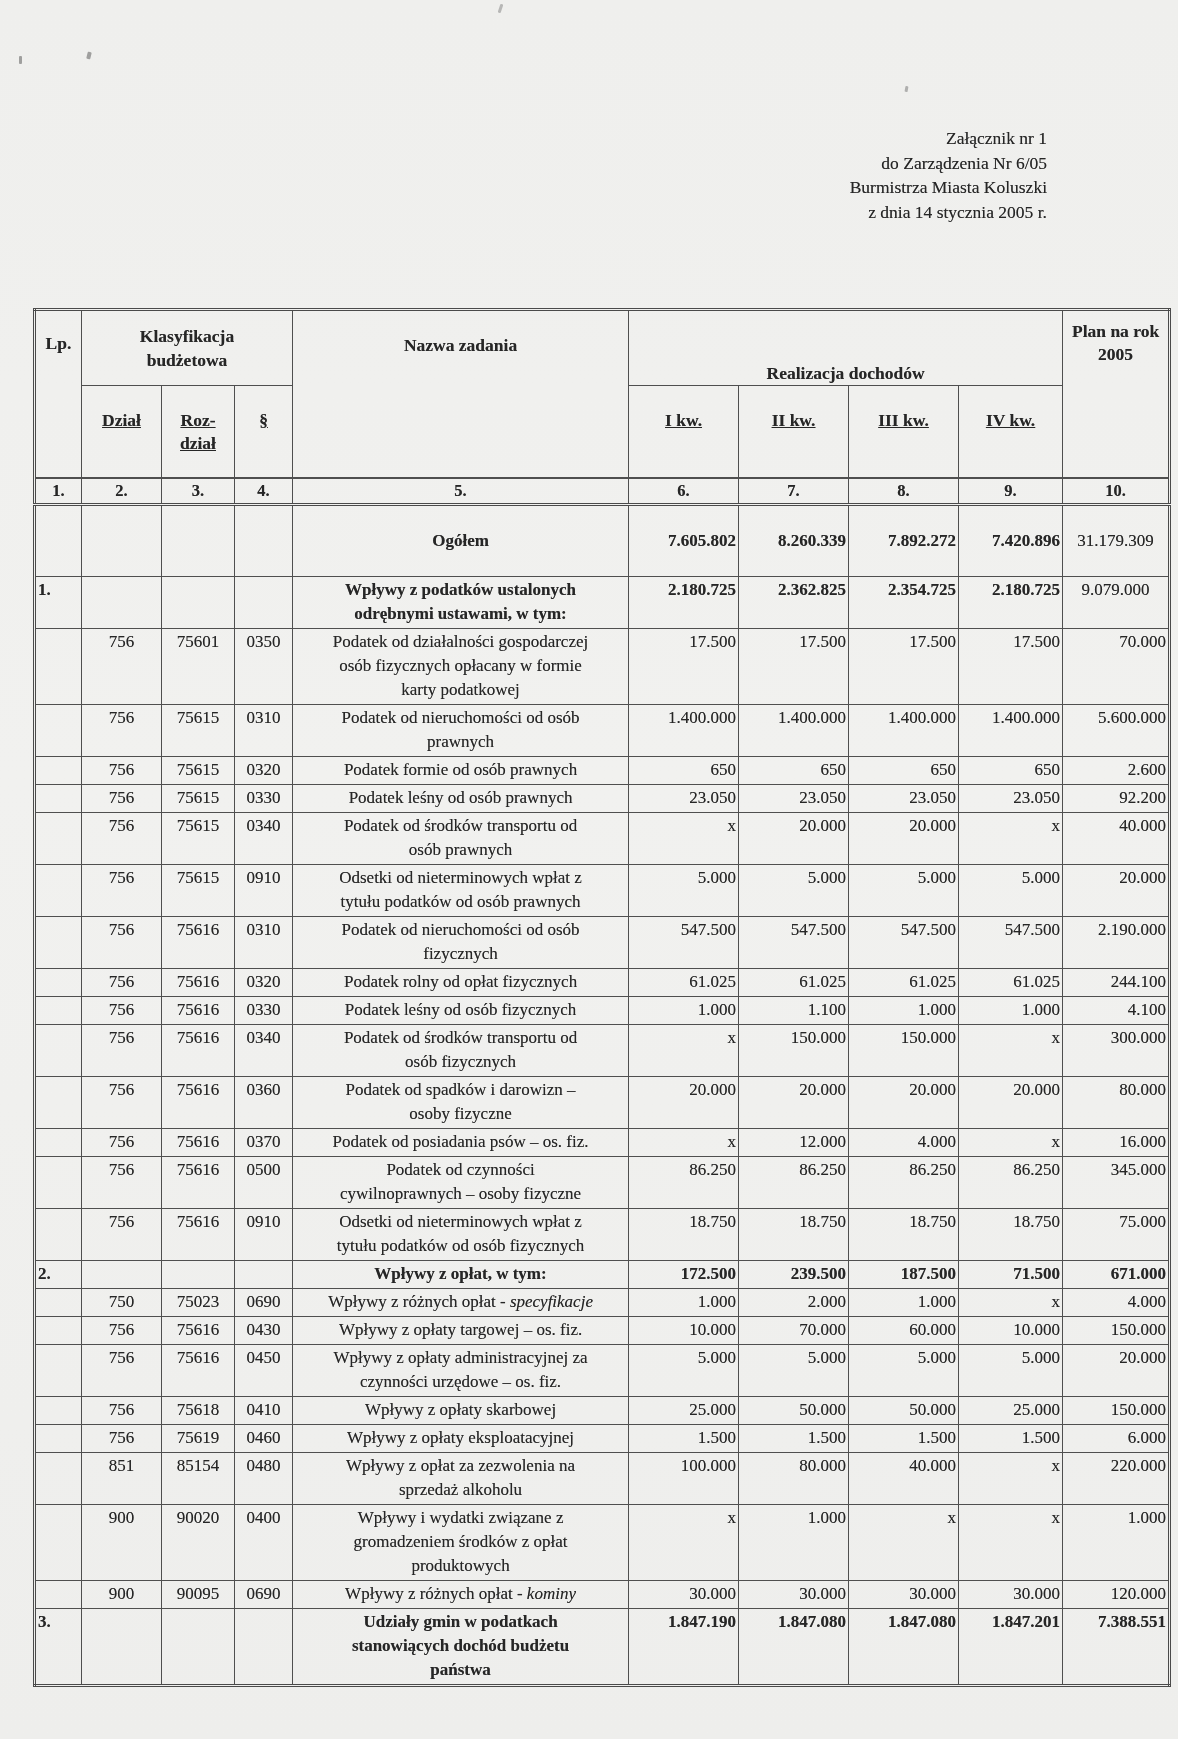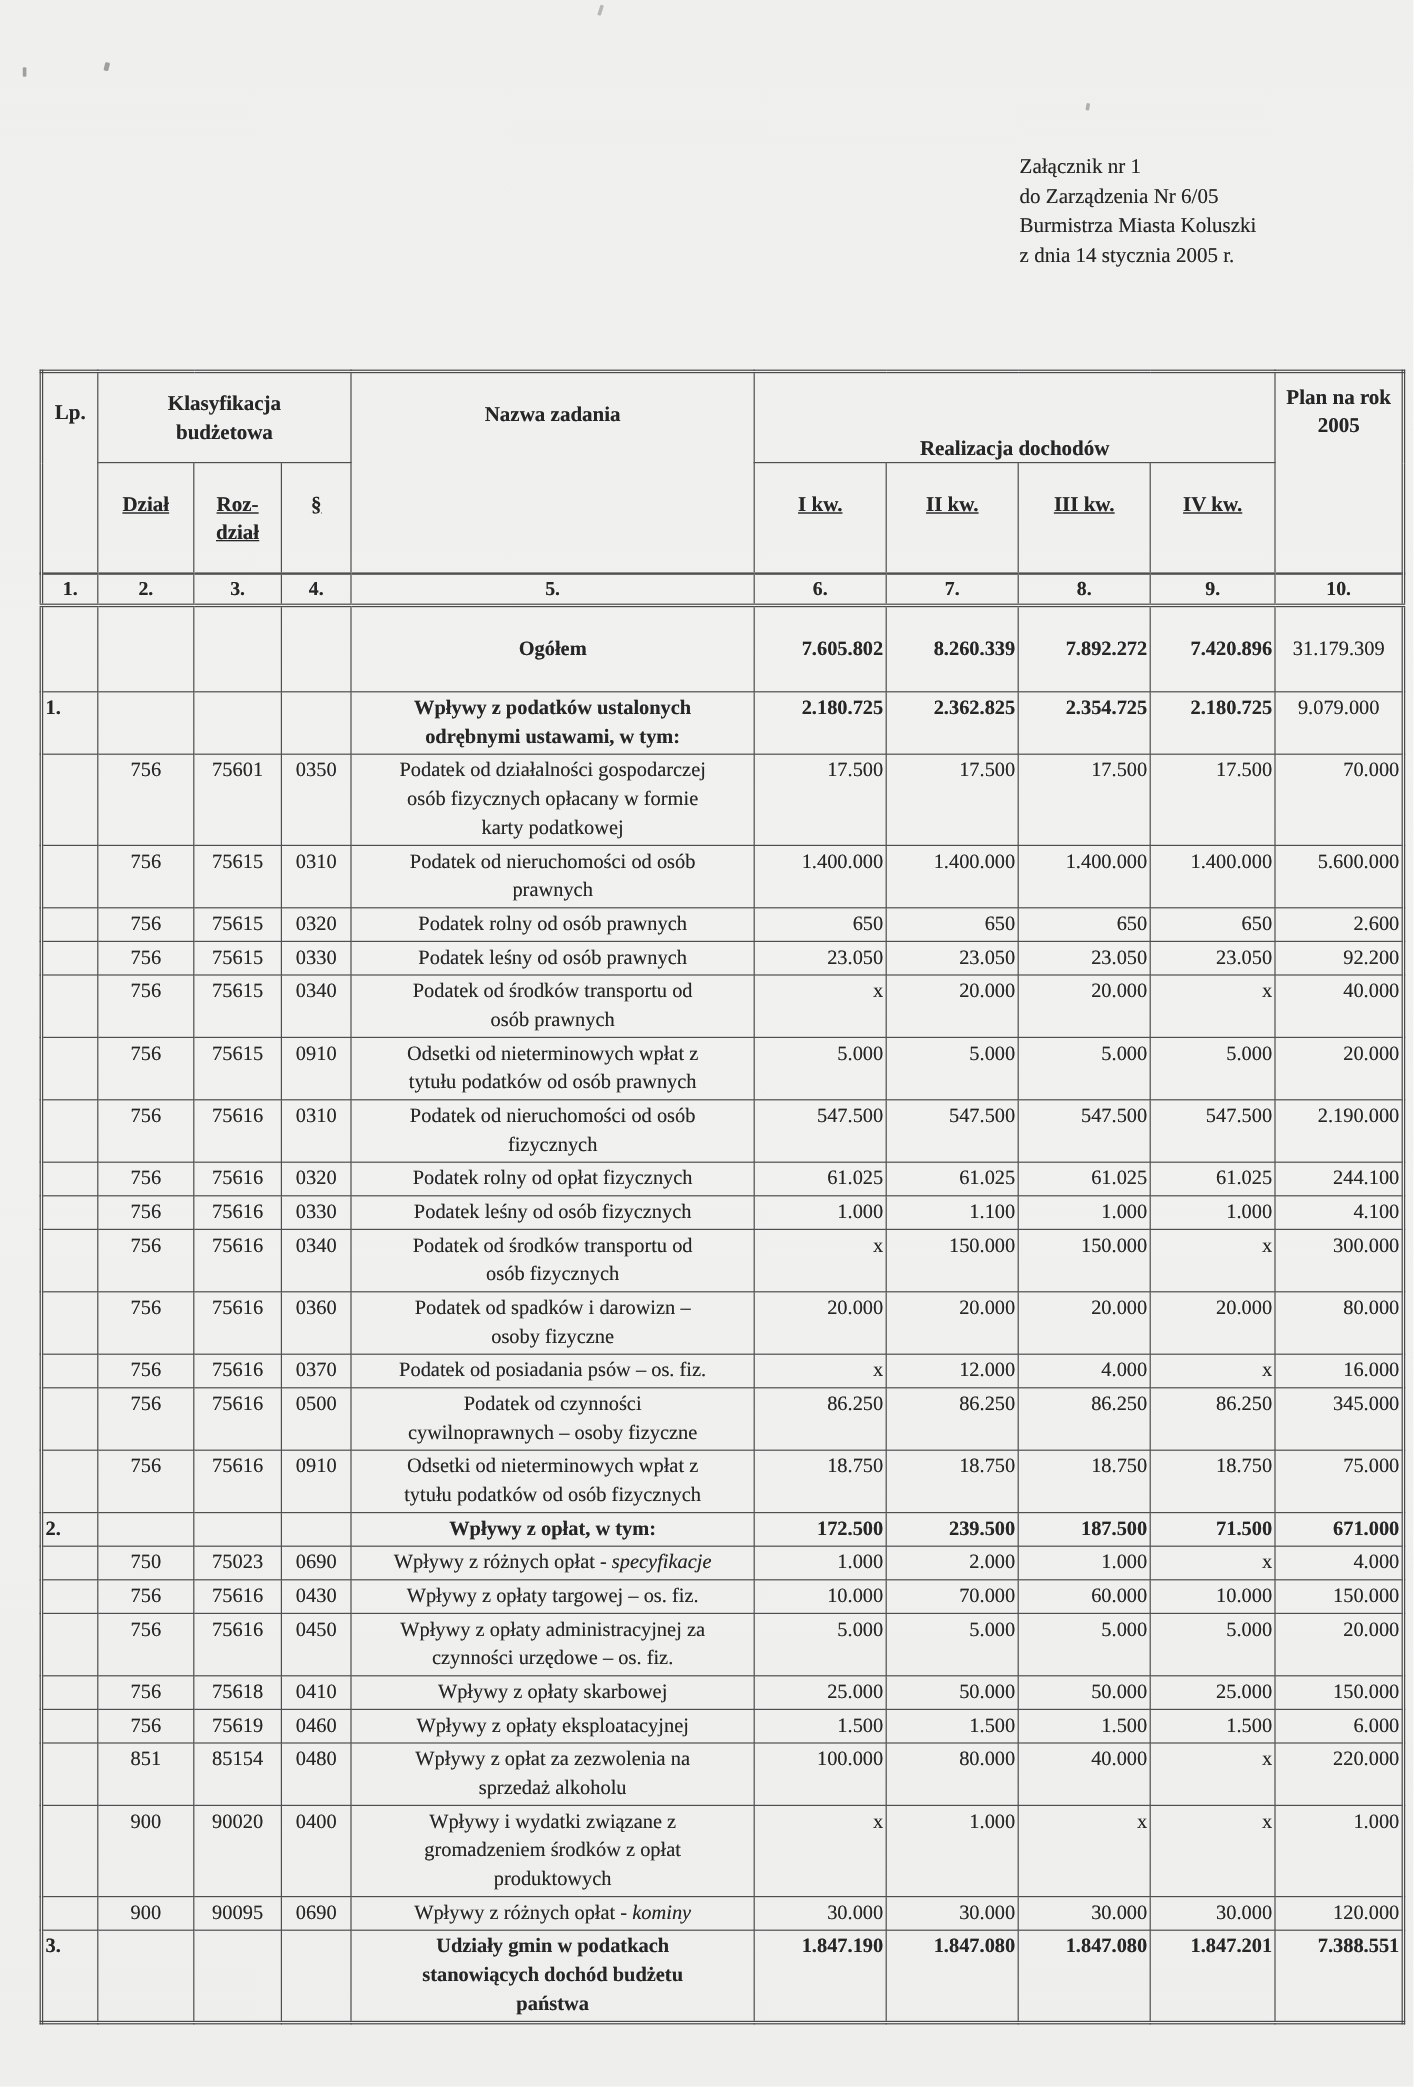--- a/index.html
+++ b/index.html
@@ -13,21 +13,21 @@
     text-shadow:0 0 .5px rgba(20,20,20,.45);
   }
   .artifact { position:absolute; background:#4f4f4f; opacity:.5; border-radius:1px; }
   .a1 { left:19px;  top:56px; width:3px; height:8px; }
   .a2 { left:87px;  top:52px; width:4px; height:7px; transform:rotate(14deg); }
   .a3 { left:499px; top:4px;  width:3px; height:9px; transform:rotate(18deg); opacity:.35; }
   .a4 { left:905px; top:86px; width:3px; height:6px; transform:rotate(10deg); opacity:.4; }
 
   .attachment {
     position:absolute; top:126px; right:131px;
-    text-align:left; font-size:17.5px; line-height:24.5px;
+    text-align:right; font-size:17.5px; line-height:24.5px;
   }
   .title {
     position:absolute; top:233px; left:0; width:1100px; margin:0;
     text-align:center; font-size:24px; font-weight:bold; letter-spacing:.2px;
   }
 
   table.budget {
     position:absolute; top:308px; left:33px; width:1135px;
     border-collapse:collapse; table-layout:fixed;
     border:3px double #4a4a4a;
@@ -175,21 +175,21 @@
           <td class="num">1.400.000</td>
           <td class="num">1.400.000</td>
           <td class="num">1.400.000</td>
           <td class="num plan">5.600.000</td>
         </tr>
         <tr>
           <td class="lp"></td>
           <td class="code">756</td>
           <td class="code">75615</td>
           <td class="code">0320</td>
-          <td class="name">Podatek rolny od osób prawnych</td>
+          <td class="name">Podatek formie od osób prawnych</td>
           <td class="num">650</td>
           <td class="num">650</td>
           <td class="num">650</td>
           <td class="num">650</td>
           <td class="num plan">2.600</td>
         </tr>
         <tr>
           <td class="lp"></td>
           <td class="code">756</td>
           <td class="code">75615</td>

